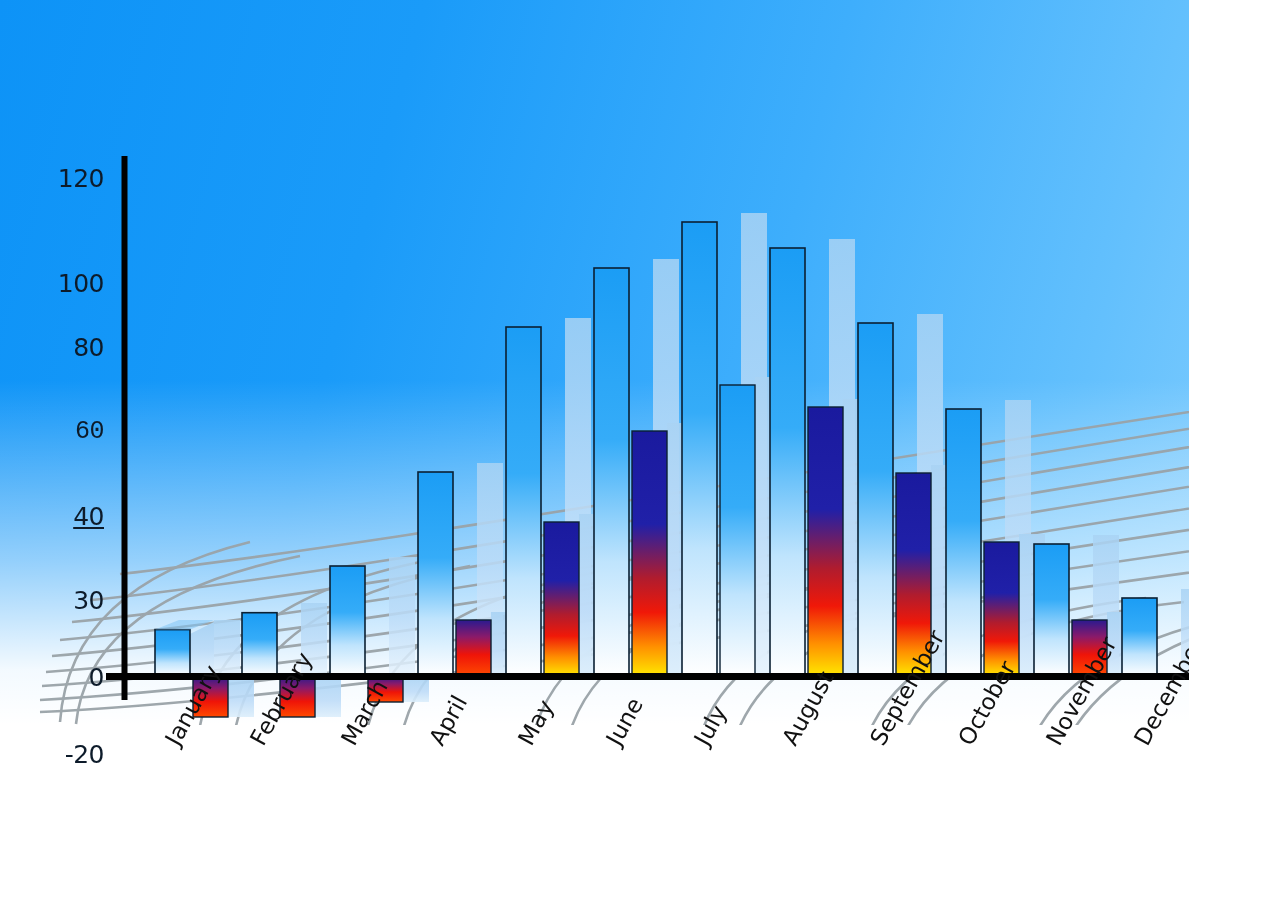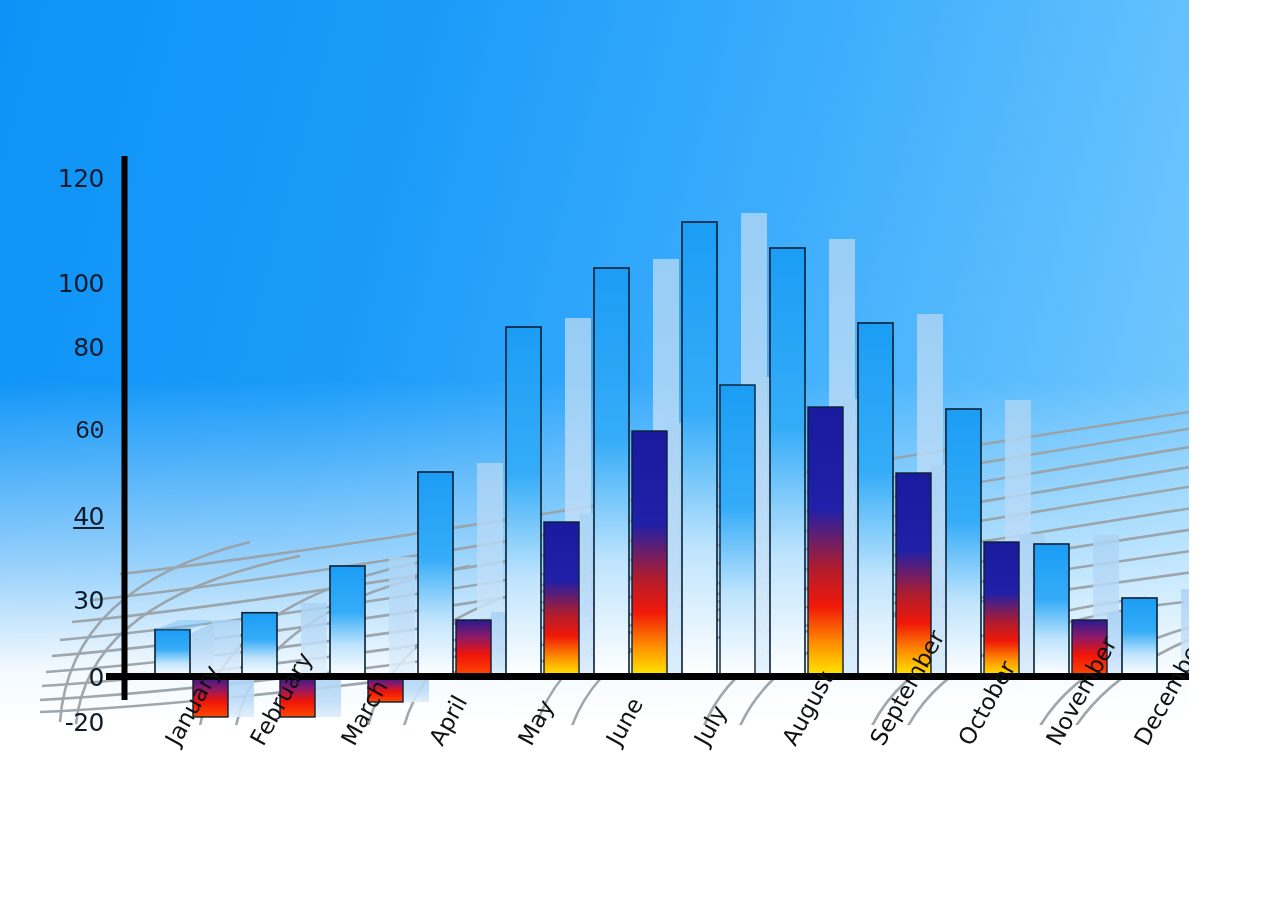--- a/index.html
+++ b/index.html
@@ -214,21 +214,21 @@
     </g>
   </svg>
 
   <div class="ylab" style="left:44px;top:164px;width:60px;">120</div>
   <div class="ylab" style="left:44px;top:249px;width:60px;margin-top:20px;">100</div>
   <div class="ylab" style="left:44px;top:333px;width:60px;">80</div>
   <div class="ylab" style="left:44px;top:417px;width:60px;font-family:Liberation Mono, monospace;">60</div>
   <div class="ylab" style="left:44px;top:502px;width:60px;text-decoration:underline;">40</div>
   <div class="ylab" style="left:44px;top:586px;width:60px;">30</div>
   <div class="ylab" style="left:44px;top:663px;width:60px;">0</div>
-  <div class="ylab" style="left:36px;top:708px;width:68px;">-20</div>
+  <div class="ylab" style="left:36px;top:740px;width:68px;">-20</div>
 
   <div class="xlab" style="left:160px;top:737px;">January</div>
   <div class="xlab" style="left:245px;top:737px;">February</div>
   <div class="xlab" style="left:336px;top:737px;">March</div>
   <div class="xlab" style="left:424px;top:737px;">April</div>
   <div class="xlab" style="left:513px;top:737px;">May</div>
   <div class="xlab" style="left:601px;top:737px;">June</div>
   <div class="xlab" style="left:689px;top:737px;">July</div>
   <div class="xlab" style="left:777px;top:737px;">August</div>
   <div class="xlab" style="left:865px;top:737px;">September</div>

